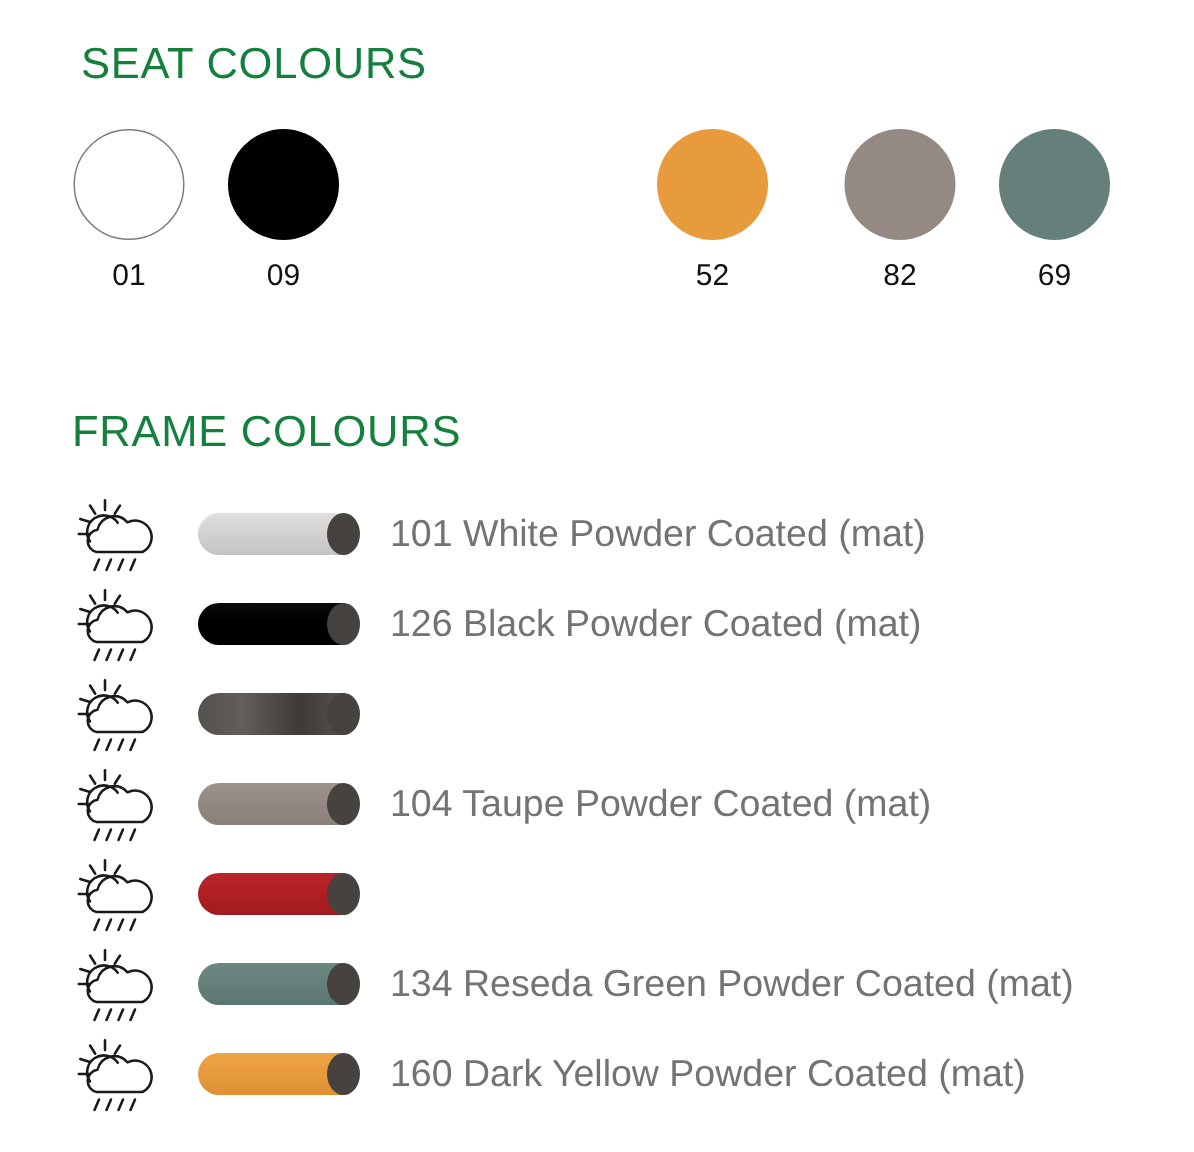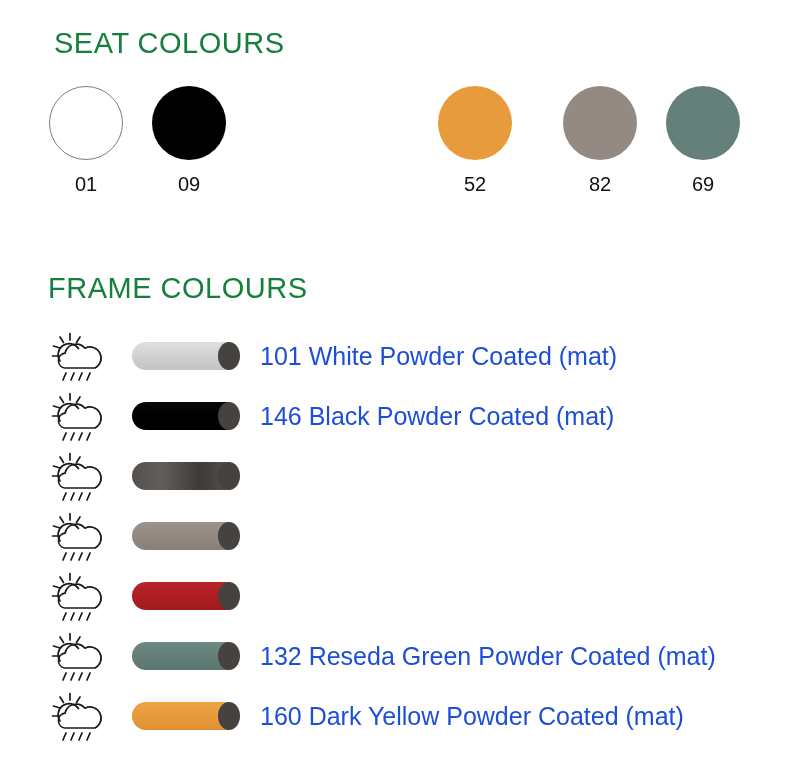--- a/index.html
+++ b/index.html
@@ -104,21 +104,21 @@
     background: #46423f;
   }
 
   .frame-label {
     position: absolute;
     left: 214px;
     top: 0;
     height: 52px;
     line-height: 52px;
     font-size: 25px;
-    color: #1d4ed8;
+    color: #737373;
     white-space: nowrap;
   }
 </style>
 </head>
 <body>
 
 <div id="seat-title" class="section-title">SEAT COLOURS</div>
 
 <div id="seat-swatches">
     <div class="swatch-cell" style="left: 0px;">
@@ -181,21 +181,21 @@
           <line x1="16" y1="41" x2="13" y2="48"></line>
           <line x1="24" y1="41" x2="21" y2="48"></line>
           <line x1="32" y1="41" x2="29" y2="48"></line>
           <line x1="40" y1="41" x2="37" y2="48"></line>
         </svg>
       </div>
       <div class="tube">
         <div class="tube-body" style="background: linear-gradient(rgb(10, 10, 10) 0%, rgb(0, 0, 0) 45%, rgb(0, 0, 0) 100%);"></div>
         <div class="tube-cap" style="background: rgb(70, 66, 63);"></div>
       </div>
-      <div class="frame-label">146 Black Powder Coated (mat)</div>
+      <div class="frame-label">126 Black Powder Coated (mat)</div>
     </div>
     <div class="frame-row">
       <div class="weather-icon">
         <svg viewBox="0 0 58 52" fill="none" stroke="#1a1a1a" stroke-width="1.7" stroke-linecap="round" stroke-linejoin="round">
           <line x1="20" y1="1.5" x2="20" y2="8"></line>
           <line x1="10" y1="5" x2="13.5" y2="10.5"></line>
           <line x1="30" y1="5" x2="26.5" y2="10.5"></line>
           <line x1="3.5" y1="14" x2="10" y2="16"></line>
           <line x1="2.5" y1="24" x2="9" y2="24"></line>
           <path d="M10 29 A11 11 0 0 1 28.5 16.5"></path>
@@ -224,20 +224,21 @@
           <line x1="16" y1="41" x2="13" y2="48"></line>
           <line x1="24" y1="41" x2="21" y2="48"></line>
           <line x1="32" y1="41" x2="29" y2="48"></line>
           <line x1="40" y1="41" x2="37" y2="48"></line>
         </svg>
       </div>
       <div class="tube">
         <div class="tube-body" style="background: linear-gradient(rgb(158, 147, 140) 0%, rgb(149, 138, 131) 45%, rgb(138, 127, 120) 100%);"></div>
         <div class="tube-cap" style="background: rgb(70, 66, 63);"></div>
       </div>
+      <div class="frame-label">104 Taupe Powder Coated (mat)</div>
     </div>
     <div class="frame-row">
       <div class="weather-icon">
         <svg viewBox="0 0 58 52" fill="none" stroke="#1a1a1a" stroke-width="1.7" stroke-linecap="round" stroke-linejoin="round">
           <line x1="20" y1="1.5" x2="20" y2="8"></line>
           <line x1="10" y1="5" x2="13.5" y2="10.5"></line>
           <line x1="30" y1="5" x2="26.5" y2="10.5"></line>
           <line x1="3.5" y1="14" x2="10" y2="16"></line>
           <line x1="2.5" y1="24" x2="9" y2="24"></line>
           <path d="M10 29 A11 11 0 0 1 28.5 16.5"></path>
@@ -266,21 +267,21 @@
           <line x1="16" y1="41" x2="13" y2="48"></line>
           <line x1="24" y1="41" x2="21" y2="48"></line>
           <line x1="32" y1="41" x2="29" y2="48"></line>
           <line x1="40" y1="41" x2="37" y2="48"></line>
         </svg>
       </div>
       <div class="tube">
         <div class="tube-body" style="background: linear-gradient(rgb(109, 136, 128) 0%, rgb(101, 128, 122) 45%, rgb(91, 118, 112) 100%);"></div>
         <div class="tube-cap" style="background: rgb(70, 66, 63);"></div>
       </div>
-      <div class="frame-label">132 Reseda Green Powder Coated (mat)</div>
+      <div class="frame-label">134 Reseda Green Powder Coated (mat)</div>
     </div>
     <div class="frame-row">
       <div class="weather-icon">
         <svg viewBox="0 0 58 52" fill="none" stroke="#1a1a1a" stroke-width="1.7" stroke-linecap="round" stroke-linejoin="round">
           <line x1="20" y1="1.5" x2="20" y2="8"></line>
           <line x1="10" y1="5" x2="13.5" y2="10.5"></line>
           <line x1="30" y1="5" x2="26.5" y2="10.5"></line>
           <line x1="3.5" y1="14" x2="10" y2="16"></line>
           <line x1="2.5" y1="24" x2="9" y2="24"></line>
           <path d="M10 29 A11 11 0 0 1 28.5 16.5"></path>

